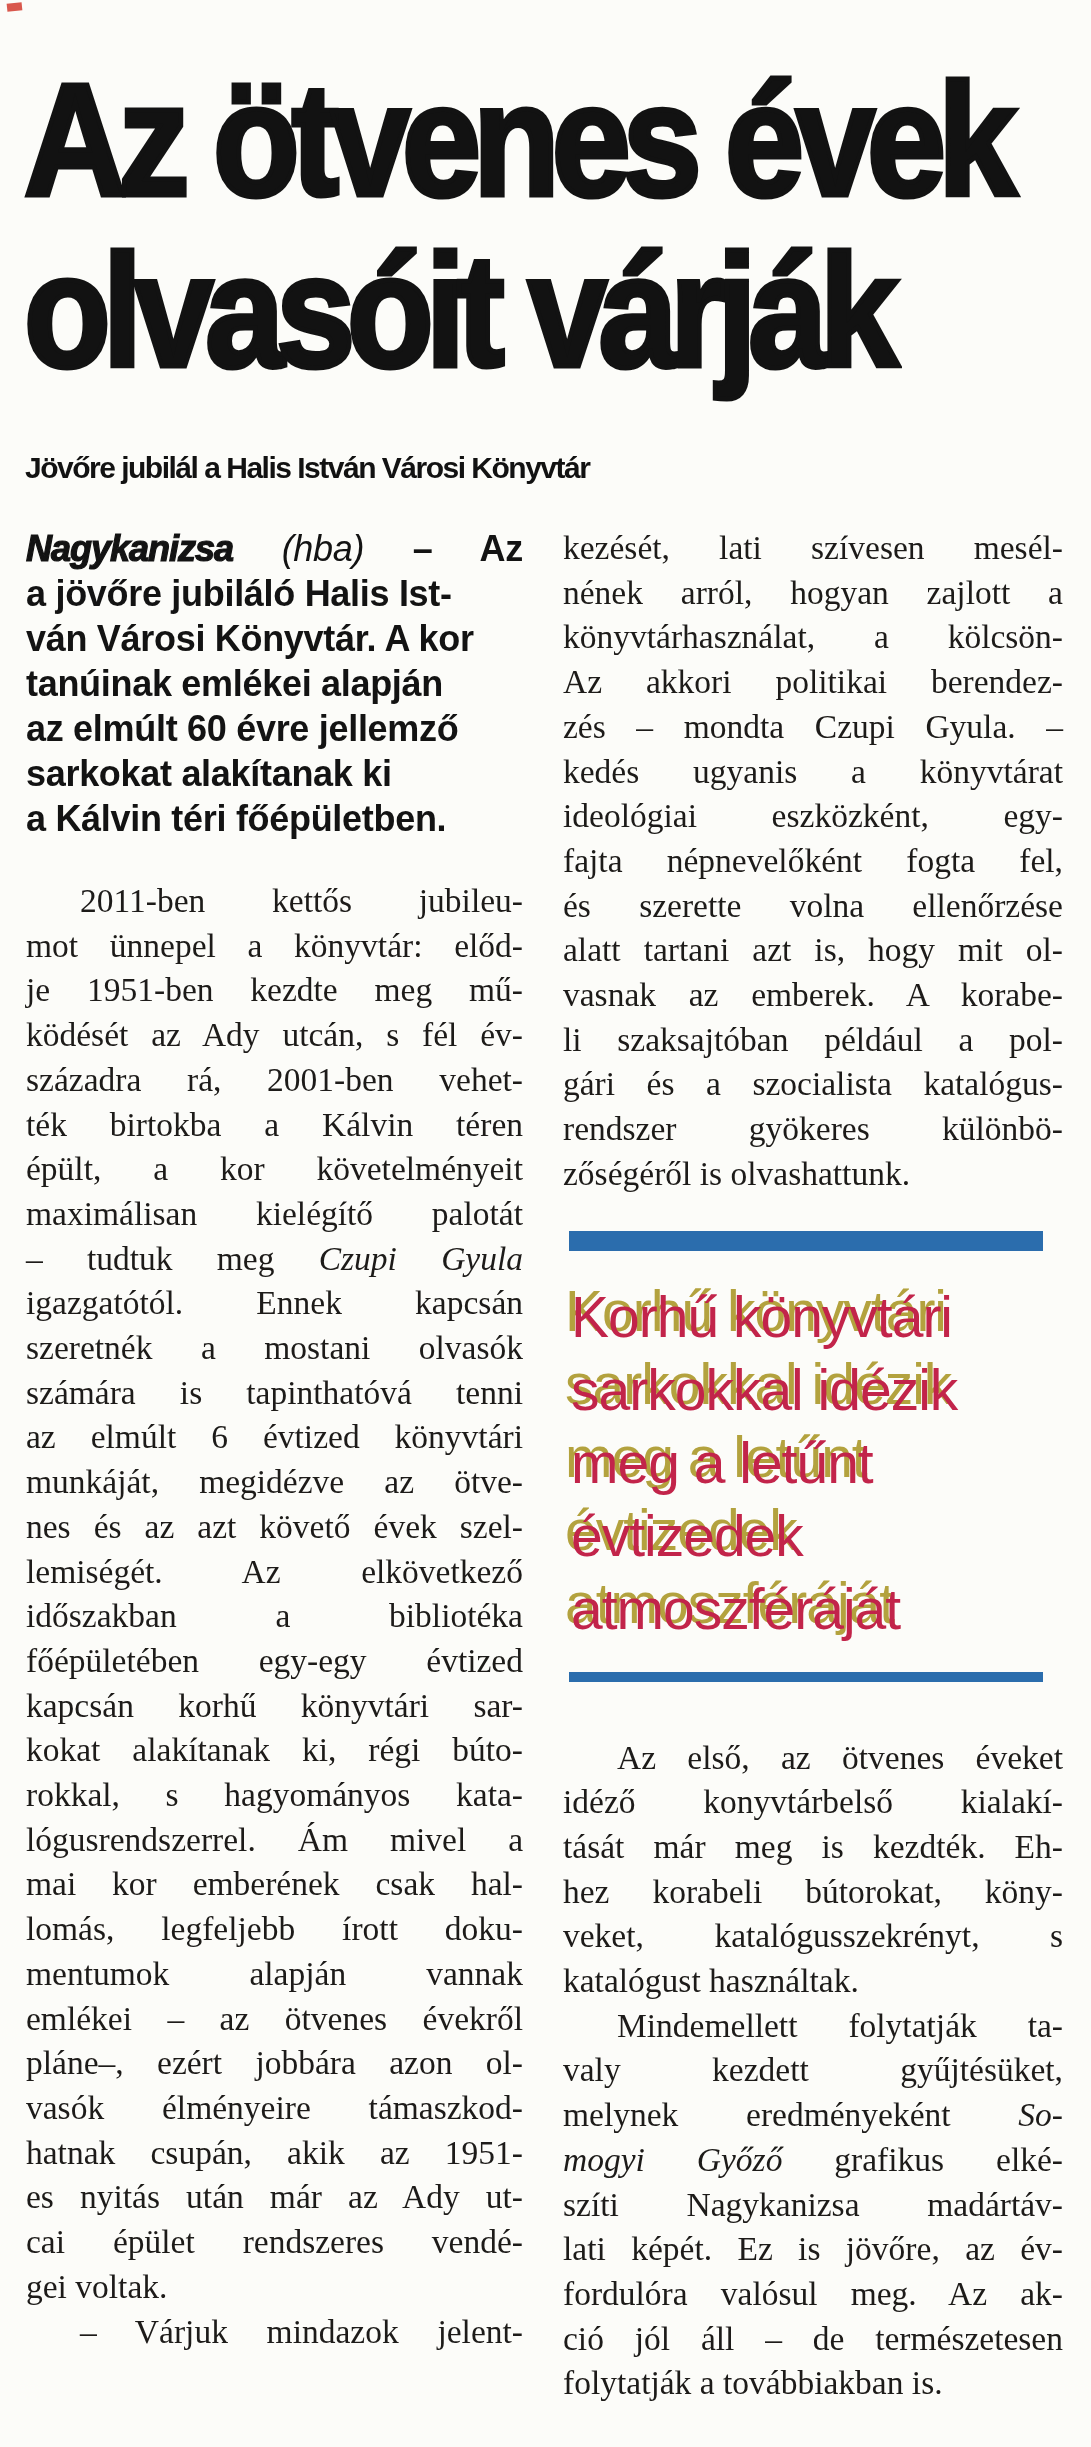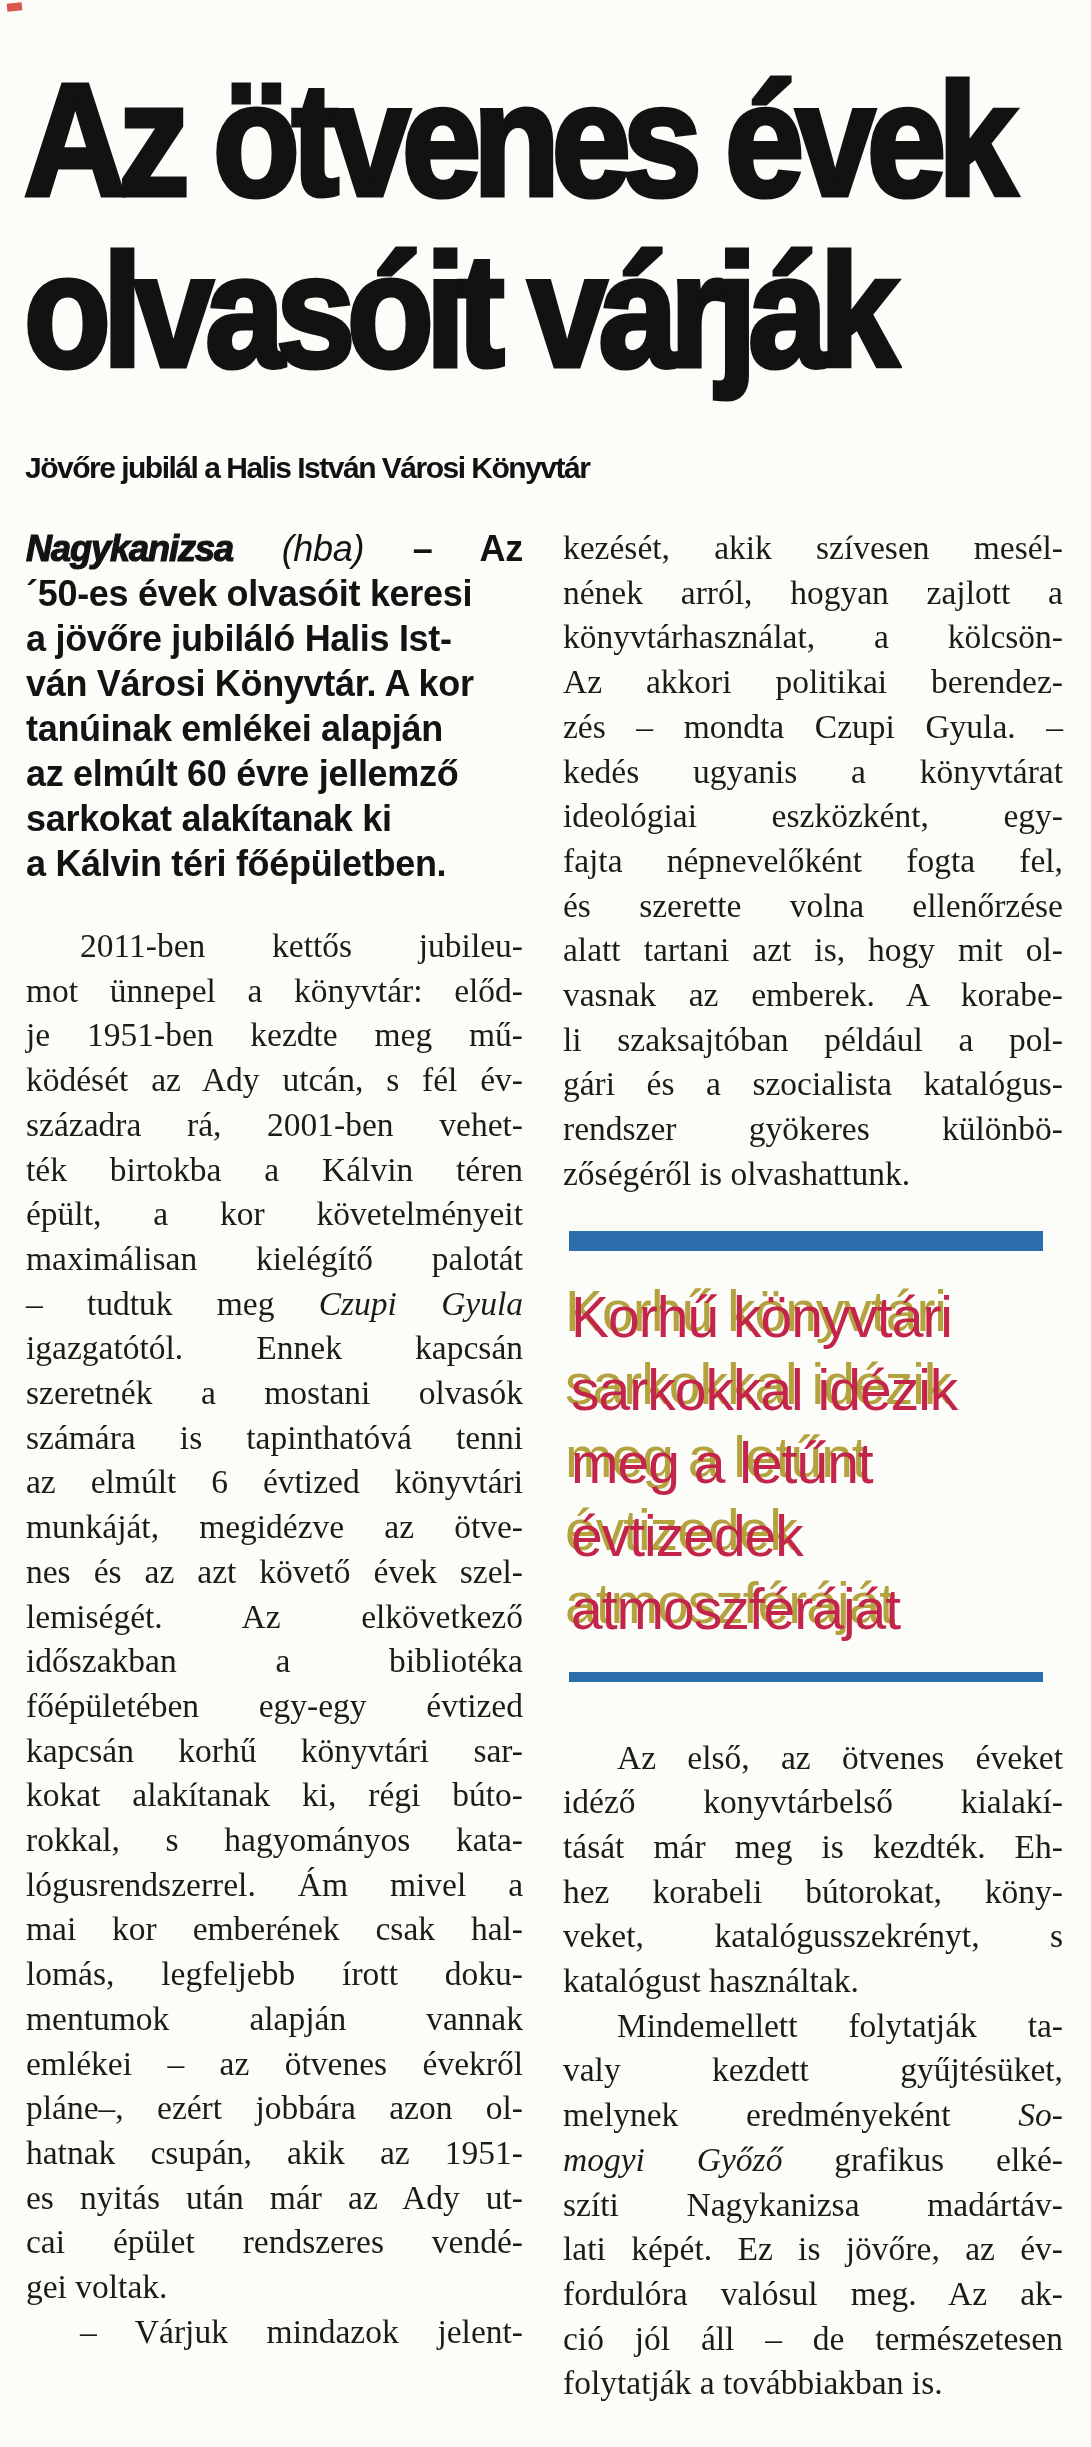--- a/index.html
+++ b/index.html
@@ -68,21 +68,20 @@
   </h1>
 
   <h2 class="subtitle">Jövőre jubilál a Halis István Városi Könyvtár</h2>
 
   <div class="columns">
 
     <div class="col-left">
       <div class="lead">
         <div class="leadline"><span class="loc">Nagykanizsa</span> <span class="by">(hba)</span> <span>– Az</span></div>
         <div>
-            <div class="lead-line">´50-es évek olvasóit keresi</div>
             <div class="lead-line">a jövőre jubiláló Halis Ist-</div>
             <div class="lead-line">ván Városi Könyvtár. A kor</div>
             <div class="lead-line">tanúinak emlékei alapján</div>
             <div class="lead-line">az elmúlt 60 évre jellemző</div>
             <div class="lead-line">sarkokat alakítanak ki</div>
             <div class="lead-line">a Kálvin téri főépületben.</div>
           </div>
       </div>
       <div class="body">
           <div class="para indent">
@@ -106,35 +105,36 @@
             <div class="jline">főépületében egy-egy évtized</div>
             <div class="jline">kapcsán korhű könyvtári sar-</div>
             <div class="jline">kokat alakítanak ki, régi búto-</div>
             <div class="jline">rokkal, s hagyományos kata-</div>
             <div class="jline">lógusrendszerrel. Ám mivel a</div>
             <div class="jline">mai kor emberének csak hal-</div>
             <div class="jline">lomás, legfeljebb írott doku-</div>
             <div class="jline">mentumok alapján vannak</div>
             <div class="jline">emlékei – az ötvenes évekről</div>
             <div class="jline">pláne–, ezért jobbára azon ol-</div>
+            <div class="jline">vasók élményeire támaszkod-</div>
             <div class="jline">hatnak csupán, akik az 1951-</div>
             <div class="jline">es nyitás után már az Ady ut-</div>
             <div class="jline">cai épület rendszeres vendé-</div>
             <div class="jline last">gei voltak.</div>
           </div>
           <div class="para indent">
             <div class="jline">– Várjuk mindazok jelent-</div>
           </div>
         </div>
     </div>
 
     <div class="col-right">
       <div class="body">
           <div class="para">
-            <div class="jline">kezését, akik szívesen mesél-</div>
+            <div class="jline">kezését, lati szívesen mesél-</div>
             <div class="jline">nének arról, hogyan zajlott a</div>
             <div class="jline">könyvtárhasználat, a kölcsön-</div>
             <div class="jline">Az akkori politikai berendez-</div>
             <div class="jline">zés – mondta Czupi Gyula. –</div>
             <div class="jline">kedés ugyanis a könyvtárat</div>
             <div class="jline">ideológiai eszközként, egy-</div>
             <div class="jline">fajta népnevelőként fogta fel,</div>
             <div class="jline">és szerette volna ellenőrzése</div>
             <div class="jline">alatt tartani azt is, hogy mit ol-</div>
             <div class="jline">vasnak az emberek. A korabe-</div>

